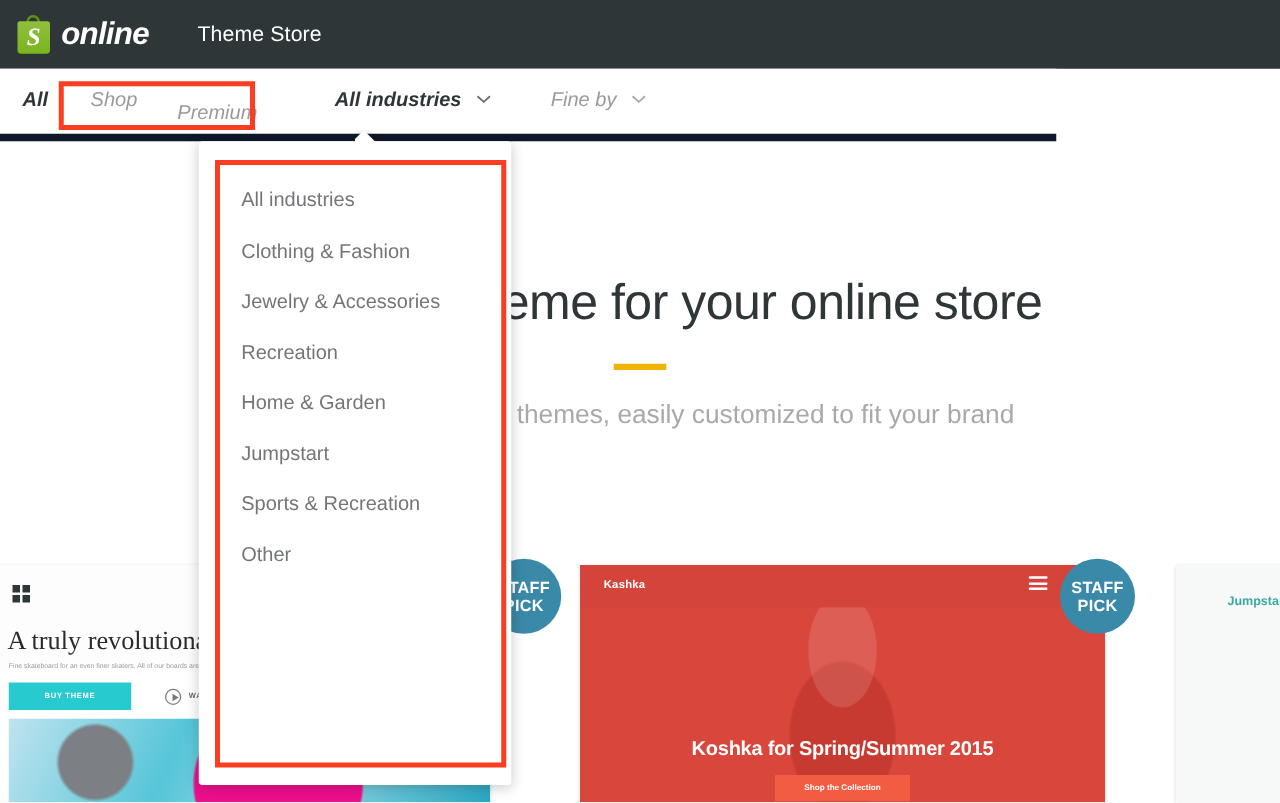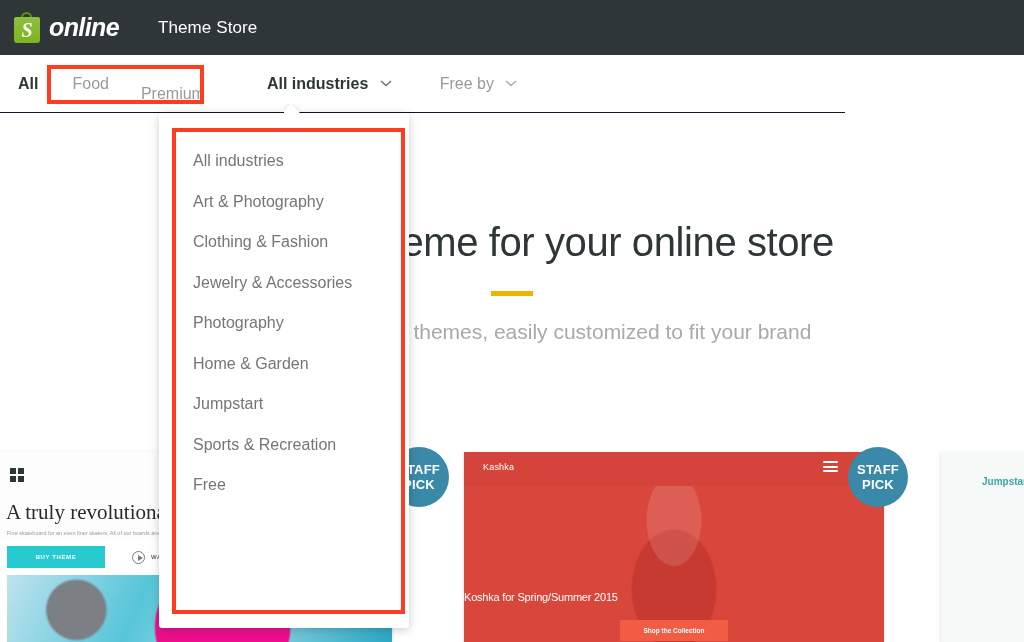--- a/index.html
+++ b/index.html
@@ -41,22 +41,22 @@
     color: #fff; font-size: 25px; font-weight: bold; font-style: italic;
     letter-spacing: -0.6px;
   }
   .store-title {
     color: #ffffff; font-size: 17px; margin-left: 39px; letter-spacing: .1px;
   }
 
   
   .navbar {
     position: absolute; top: 55px; left: 0; width: 845px; height: 58px;
-    background: #fff; border-bottom: 1px solid #0f172a;
-    display: flex; align-items: center;
+    background: #fff; border-bottom: 6px solid #0f172a;
+    display: flex; align-items: center; font-style: italic;
   }
   .nav-seg { display: flex; align-items: center; }
   .nav-item {
     font-size: 16px; color: #999a9c; cursor: pointer; white-space: nowrap;
   }
   .nav-item.active { color: #2f3638; font-weight: bold; }
   .chev { display:inline-block; margin-left: 7px; vertical-align: 2px; }
   .chev svg { display:block; }
 
   
@@ -129,41 +129,41 @@
       linear-gradient(115deg,#bfe3ee 0%,#56c5d8 35%,#9ddbe6 60%,#2aa7c3 100%);
   }
   .c1-photo .deck {
     position:absolute; left: 45%; top: 22%; width: 6px; height: 46%;
     background: #8c8f94; transform: rotate(-9deg);
   }
 
   
   .c2 { position: relative; width: 100%; height: 100%; background:#d8463c; }
   .c2-bar { position: absolute; inset: 0 0 auto 0; height: 34px; background: #d4443a; }
-  .c2-brand { position: absolute; left: 19px; top: 10px; color: #fff; font-size: 9px; font-weight: normal; letter-spacing:.2px;}
+  .c2-brand { position: absolute; left: 19px; top: 10px; color: #fff; font-size: 9px; font-weight: bold; letter-spacing:.2px;}
   .c2-icons { position: absolute; right: 10px; top: 9px; display:flex; gap: 26px; align-items:center;}
   .c2-burger { width: 15px; height: 11px; display:flex; flex-direction:column; justify-content:space-between; }
   .c2-burger i { display:block; height: 2px; background: #fff; border-radius:1px; }
   .c2-search {
     width: 10px; height: 10px; border: 2px solid #fff; border-radius: 50%; position: relative;
   }
   .c2-search:after {
     content:''; position:absolute; right:-4px; bottom:-3px; width: 6px; height: 2px;
     background:#fff; transform: rotate(45deg); border-radius:1px;
   }
   .c2-model {
     position: absolute; left: 50%; top: 34px; width: 146px; height: 156px;
     transform: translateX(-50%);
     background:
       radial-gradient(ellipse at 50% 22%, rgba(255,255,255,.13) 0 26%, transparent 27%),
       radial-gradient(ellipse at 50% 66%, rgba(160,30,25,.30) 0 40%, transparent 42%);
   }
   .c2-tagline {
-    position: absolute; left: 0; right: 0; top: 139px; text-align: left;
-    color: #fff; font-size: 11px; font-weight: normal; letter-spacing: -.2px;
+    position: absolute; left: 0; right: 0; top: 139px; text-align: center;
+    color: #fff; font-size: 16px; font-weight: bold; letter-spacing: -.2px;
   }
   .c2-cta {
     position: absolute; left: 50%; top: 168px; transform: translateX(-50%);
     width: 108px; height: 21px; background: #f25c42; color: #fff;
     font-size: 6.5px; font-weight: bold; display:flex; align-items:center; justify-content:center;
   }
 
   
   .c3 { position: relative; width:100%; height:100%; background: #f7f8f8; }
   .c3-brand {
@@ -222,38 +222,38 @@
         <div class="s">S</div>
       </div>
       <div class="wordmark">online</div>
     </div>
     <div class="store-title">Theme Store</div>
   </div>
 
   <div class="navbar">
     <div class="nav-seg" style="margin-left:18px;">
       <div class="nav-item active">All</div>
-      <div class="nav-item" style="margin-left:34px;">Food</div>
+      <div class="nav-item" style="margin-left:34px;">Shop</div>
       <div class="nav-item" style="margin-left:32px;margin-top:20px;">Premium</div>
     </div>
 
     <div class="nav-seg" style="margin-left:62px;">
       <div class="nav-item active">
         <span>All industries</span>
         <span class="chev">
           <svg width="12" height="7" viewBox="0 0 12 7">
               <path d="M1 1l5 4.5L11 1" fill="none" stroke="#6b6d70" stroke-width="1.4"></path>
             </svg>
         </span>
       </div>
     </div>
 
     <div class="nav-seg" style="margin-left:48px;">
       <div class="nav-item">
-        <span>Free by</span>
+        <span>Fine by</span>
         <span class="chev">
           <svg width="12" height="7" viewBox="0 0 12 7">
               <path d="M1 1l5 4.5L11 1" fill="none" stroke="#a8a9ab" stroke-width="1.4"></path>
             </svg>
         </span>
       </div>
     </div>
   </div>
 
   <div class="hero">
@@ -316,27 +316,26 @@
   </div>
   <div class="staffpick sp-2">
     <span>STAFF</span>
     <span>PICK</span>
   </div>
 
   <div class="dropdown">
     <div class="dd-arrow"></div>
     <div class="dd-list" id="dd-list">
         <div class="dd-item">All industries</div>
-        <div class="dd-item">Art &amp; Photography</div>
         <div class="dd-item">Clothing &amp; Fashion</div>
         <div class="dd-item">Jewelry &amp; Accessories</div>
-        <div class="dd-item">Photography</div>
+        <div class="dd-item">Recreation</div>
         <div class="dd-item">Home &amp; Garden</div>
         <div class="dd-item">Jumpstart</div>
         <div class="dd-item">Sports &amp; Recreation</div>
-        <div class="dd-item">Free</div>
+        <div class="dd-item">Other</div>
       </div>
   </div>
 
   <div class="annot annot-tabs"></div>
   <div class="annot annot-dd"></div>
 
 </div>
 
 </body></html>

